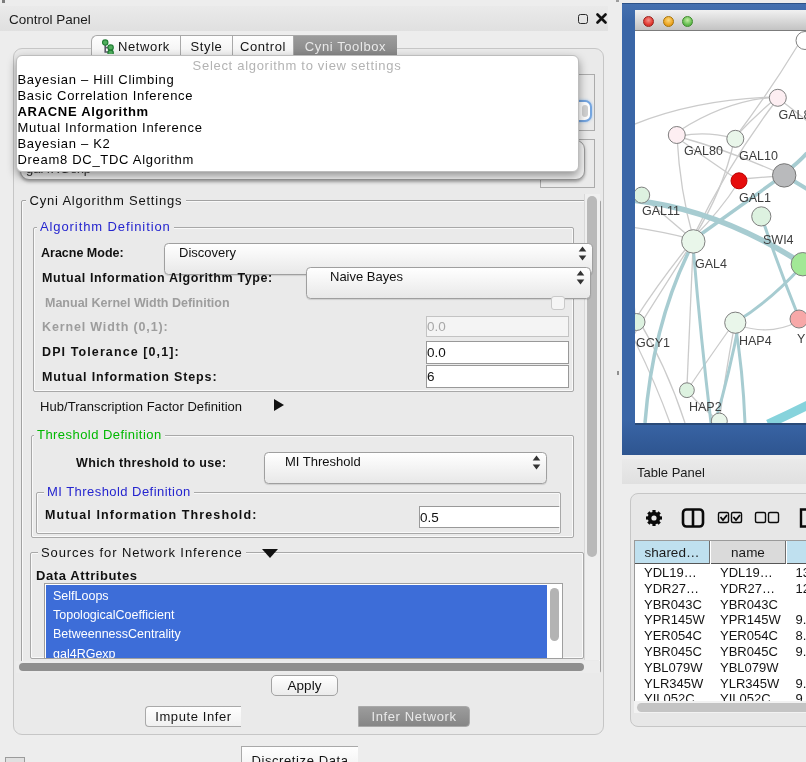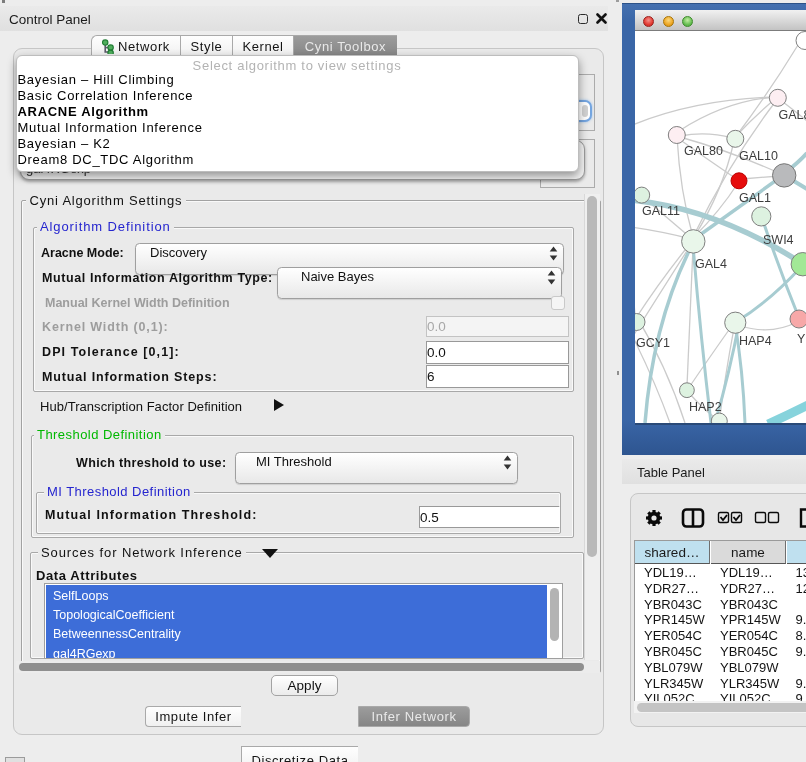--- a/index.html
+++ b/index.html
@@ -2,21 +2,21 @@
 <html><head>
 <meta charset="utf-8">
 <style>
 * { margin:0; padding:0; box-sizing:border-box; }
 html,body { width:806px; height:762px; background:#ededed; font-family:"Liberation Sans",sans-serif; overflow:hidden; }
 .abs { position:absolute; }
 body { position:relative; }
 .bold { font-weight:bold; }
 .tab { height:22px; background:linear-gradient(#fefefe,#f0f0f0); border:1px solid #a9a9a9; border-right:none; font-size:13px; letter-spacing:0.6px; color:#141414; display:flex; align-items:center; justify-content:center; }
 .tabsel { background:linear-gradient(#9c9c9c,#868686); color:#e9e9e9; }
-.combo { position:absolute; height:32px; background:linear-gradient(#ffffff,#e8e8e8); border:1px solid #9f9f9f; border-radius:4.5px; font-size:13px; color:#111; line-height:18px; padding-left:14px; box-shadow:0 1px 1px rgba(0,0,0,.12); }
+.combo { position:absolute; height:32px; background:linear-gradient(#ffffff,#e8e8e8); border:1px solid #9f9f9f; border-radius:4.5px; font-size:13px; color:#111; line-height:18px; padding-left:14px; box-shadow:0 1px 1px rgba(0,0,0,.12);margin-left:29px; }
 .arr { position:absolute; right:5px; top:2px; width:9px; height:15px; }
 .field { position:absolute; height:23px; background:#fff; border:1px solid #999; font-size:13.5px; color:#111; padding:3px 6px 0 0; }
 .lbl { position:absolute; font-size:12.5px; font-weight:bold; color:#111; }
 .dlbl { position:absolute; font-size:12.5px; font-weight:bold; color:#9d9d9d; }
 </style>
 </head>
 <body>
 
 <div class="abs" style="left:2px;top:0;width:3px;height:3px;background:#7d7d7d;"></div>
 <div class="abs" style="left:616px;top:0;width:3px;height:2px;background:#9d9d9d;"></div>
@@ -34,21 +34,21 @@
 <div id="toptabs" class="abs" style="left:91px;top:35px;height:22px;display:flex;">
   <div class="tab" style="width:89px;border-radius:6px 0 0 0;">
     <svg width="12" height="15" viewBox="0 0 12 15" style="margin-right:4px;margin-top:1px;">
       <path d="M3.2 5 V13 H7" fill="none" stroke="#5b5b6b" stroke-width="1.6"></path>
       <path d="M3.2 8.6 H7.5" fill="none" stroke="#5b5b6b" stroke-width="1.6"></path>
       <circle cx="3.2" cy="3.6" r="2.7" fill="#4fae5c" stroke="#1f7c33" stroke-width="1.1"></circle>
       <circle cx="8.6" cy="8.6" r="2.7" fill="#4fae5c" stroke="#1f7c33" stroke-width="1.1"></circle>
       <circle cx="8.6" cy="13.8" r="2.7" fill="#4fae5c" stroke="#1f7c33" stroke-width="1.1"></circle>
     </svg>Network</div>
   <div class="tab" style="width:52px;">Style</div>
-  <div class="tab" style="width:61px;">Kernel</div>
+  <div class="tab" style="width:61px;">Control</div>
   <div class="tab tabsel" style="width:104px;">Cyni Toolbox</div>
 </div>
 
 <div class="abs" style="left:21px;top:200px;width:580px;height:473px;border:1px solid #a2a2a2;border-radius:2px;box-shadow:inset 0 0 0 1px rgba(255,255,255,.7);"></div>
 <div class="abs" style="left:25.5px;top:193px;font-size:13px;color:#111;background:#eaeaea;padding:0 4px;letter-spacing:0.8px;">Cyni Algorithm Settings</div>
 
 <div class="abs" style="left:584px;top:194px;width:16px;height:466px;background:#efefef;border-left:1px solid #d8d8d8;"></div>
 <div class="abs" style="left:587px;top:196px;width:10px;height:361px;background:#b9b9b9;border-radius:5px;"></div>
 
 <div class="abs" style="left:32.5px;top:227px;width:541px;height:165px;border:1px solid #a8a8a8;border-radius:2px;box-shadow:inset 0 0 0 1px rgba(255,255,255,.7);"></div>

